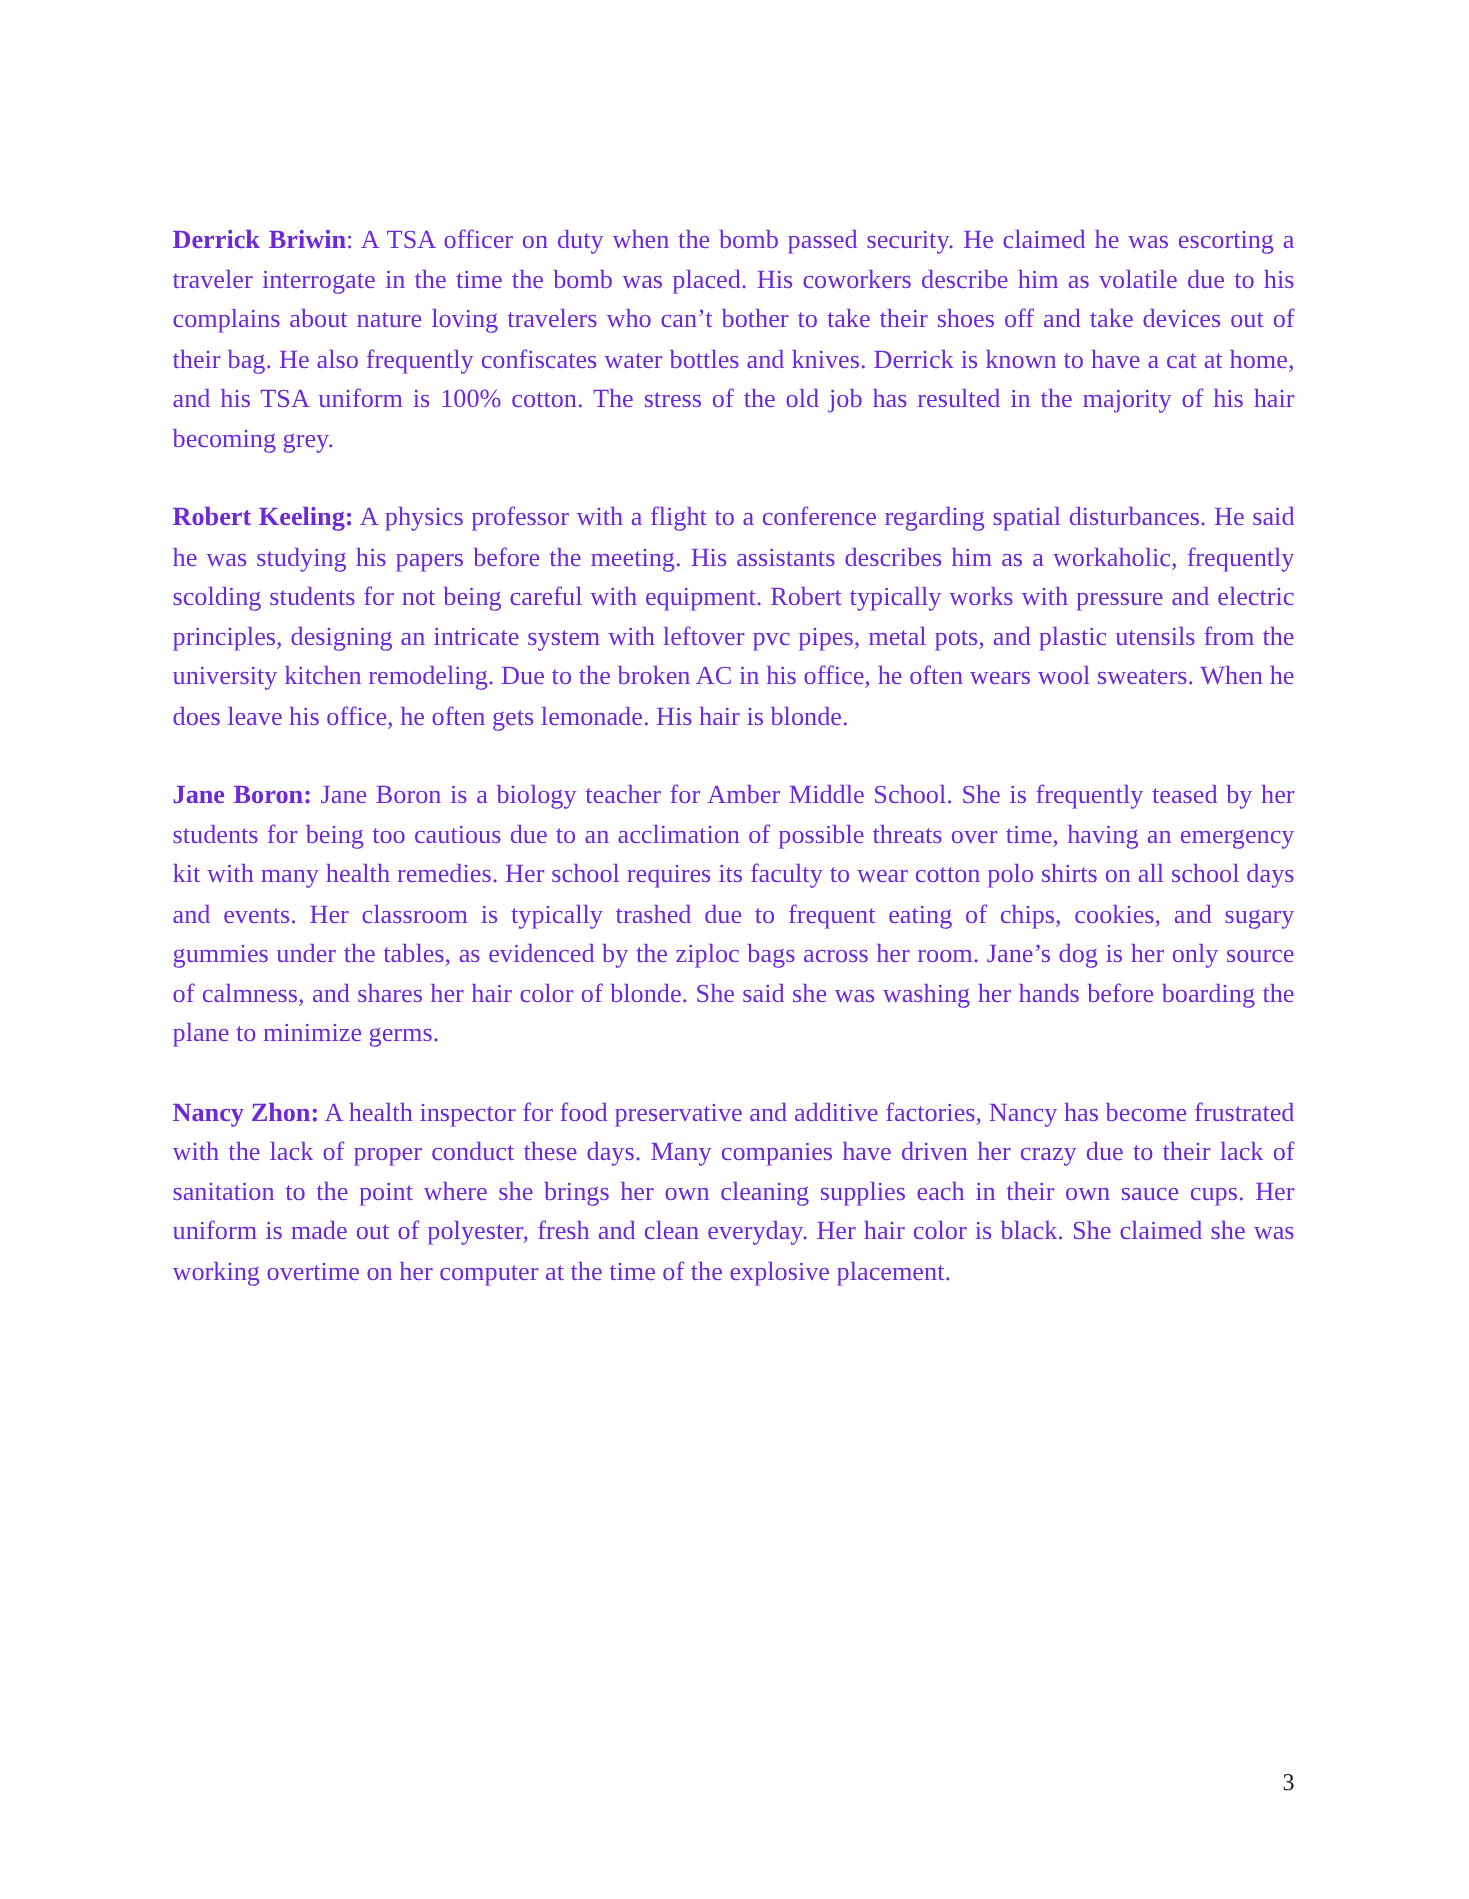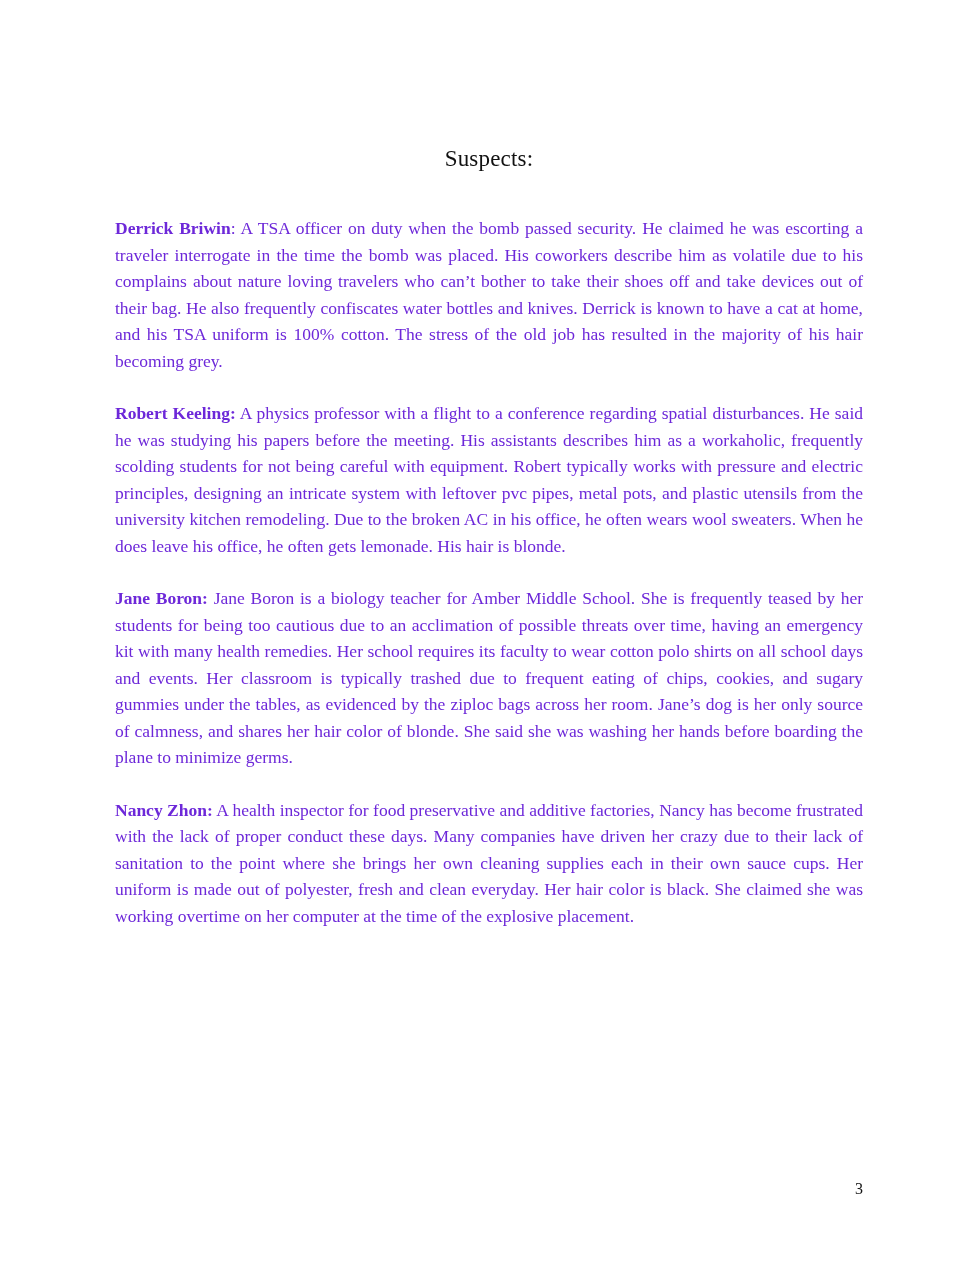--- a/index.html
+++ b/index.html
@@ -44,21 +44,20 @@
     right: 116px;
     font-size: 16px;
     color: #141414;
   }
 </style>
 </head>
 <body>
 
 <div class="page">
   <div class="content">
-    <h1 class="title">Suspects:</h1>
 
     <p class="para"><span class="bold">Derrick Briwin</span><span>: </span><span>A TSA officer on duty when the bomb passed security. He claimed he was escorting a traveler interrogate in the time the bomb was placed. His coworkers describe him as volatile due to his complains about nature loving travelers who can’t bother to take their shoes off and take devices out of their bag. He also frequently confiscates water bottles and knives. Derrick is known to have a cat at home, and his TSA uniform is 100% cotton. The stress of the old job has resulted in the majority of his hair becoming grey.</span></p>
 
     <p class="para"><span class="bold">Robert Keeling:</span><span> </span><span>A physics professor with a flight to a conference regarding spatial disturbances. He said he was studying his papers before the meeting. His assistants describes him as a workaholic, frequently scolding students for not being careful with equipment. Robert typically works with pressure and electric principles, designing an intricate system with leftover pvc pipes, metal pots, and plastic utensils from the university kitchen remodeling. Due to the broken AC in his office, he often wears wool sweaters. When he does leave his office, he often gets lemonade. His hair is blonde.</span></p>
 
     <p class="para"><span class="bold">Jane Boron:</span><span> </span><span>Jane Boron is a biology teacher for Amber Middle School. She is frequently teased by her students for being too cautious due to an acclimation of possible threats over time, having an emergency kit with many health remedies. Her school requires its faculty to wear cotton polo shirts on all school days and events. Her classroom is typically trashed due to frequent eating of chips, cookies, and sugary gummies under the tables, as evidenced by the ziploc bags across her room. Jane’s dog is her only source of calmness, and shares her hair color of blonde. She said she was washing her hands before boarding the plane to minimize germs.</span></p>
 
     <p class="para"><span class="bold">Nancy Zhon:</span><span> </span><span>A health inspector for food preservative and additive factories, Nancy has become frustrated with the lack of proper conduct these days. Many companies have driven her crazy due to their lack of sanitation to the point where she brings her own cleaning supplies each in their own sauce cups. Her uniform is made out of polyester, fresh and clean everyday. Her hair color is black. She claimed she was working overtime on her computer at the time of the explosive placement.</span></p>
   </div>
 

